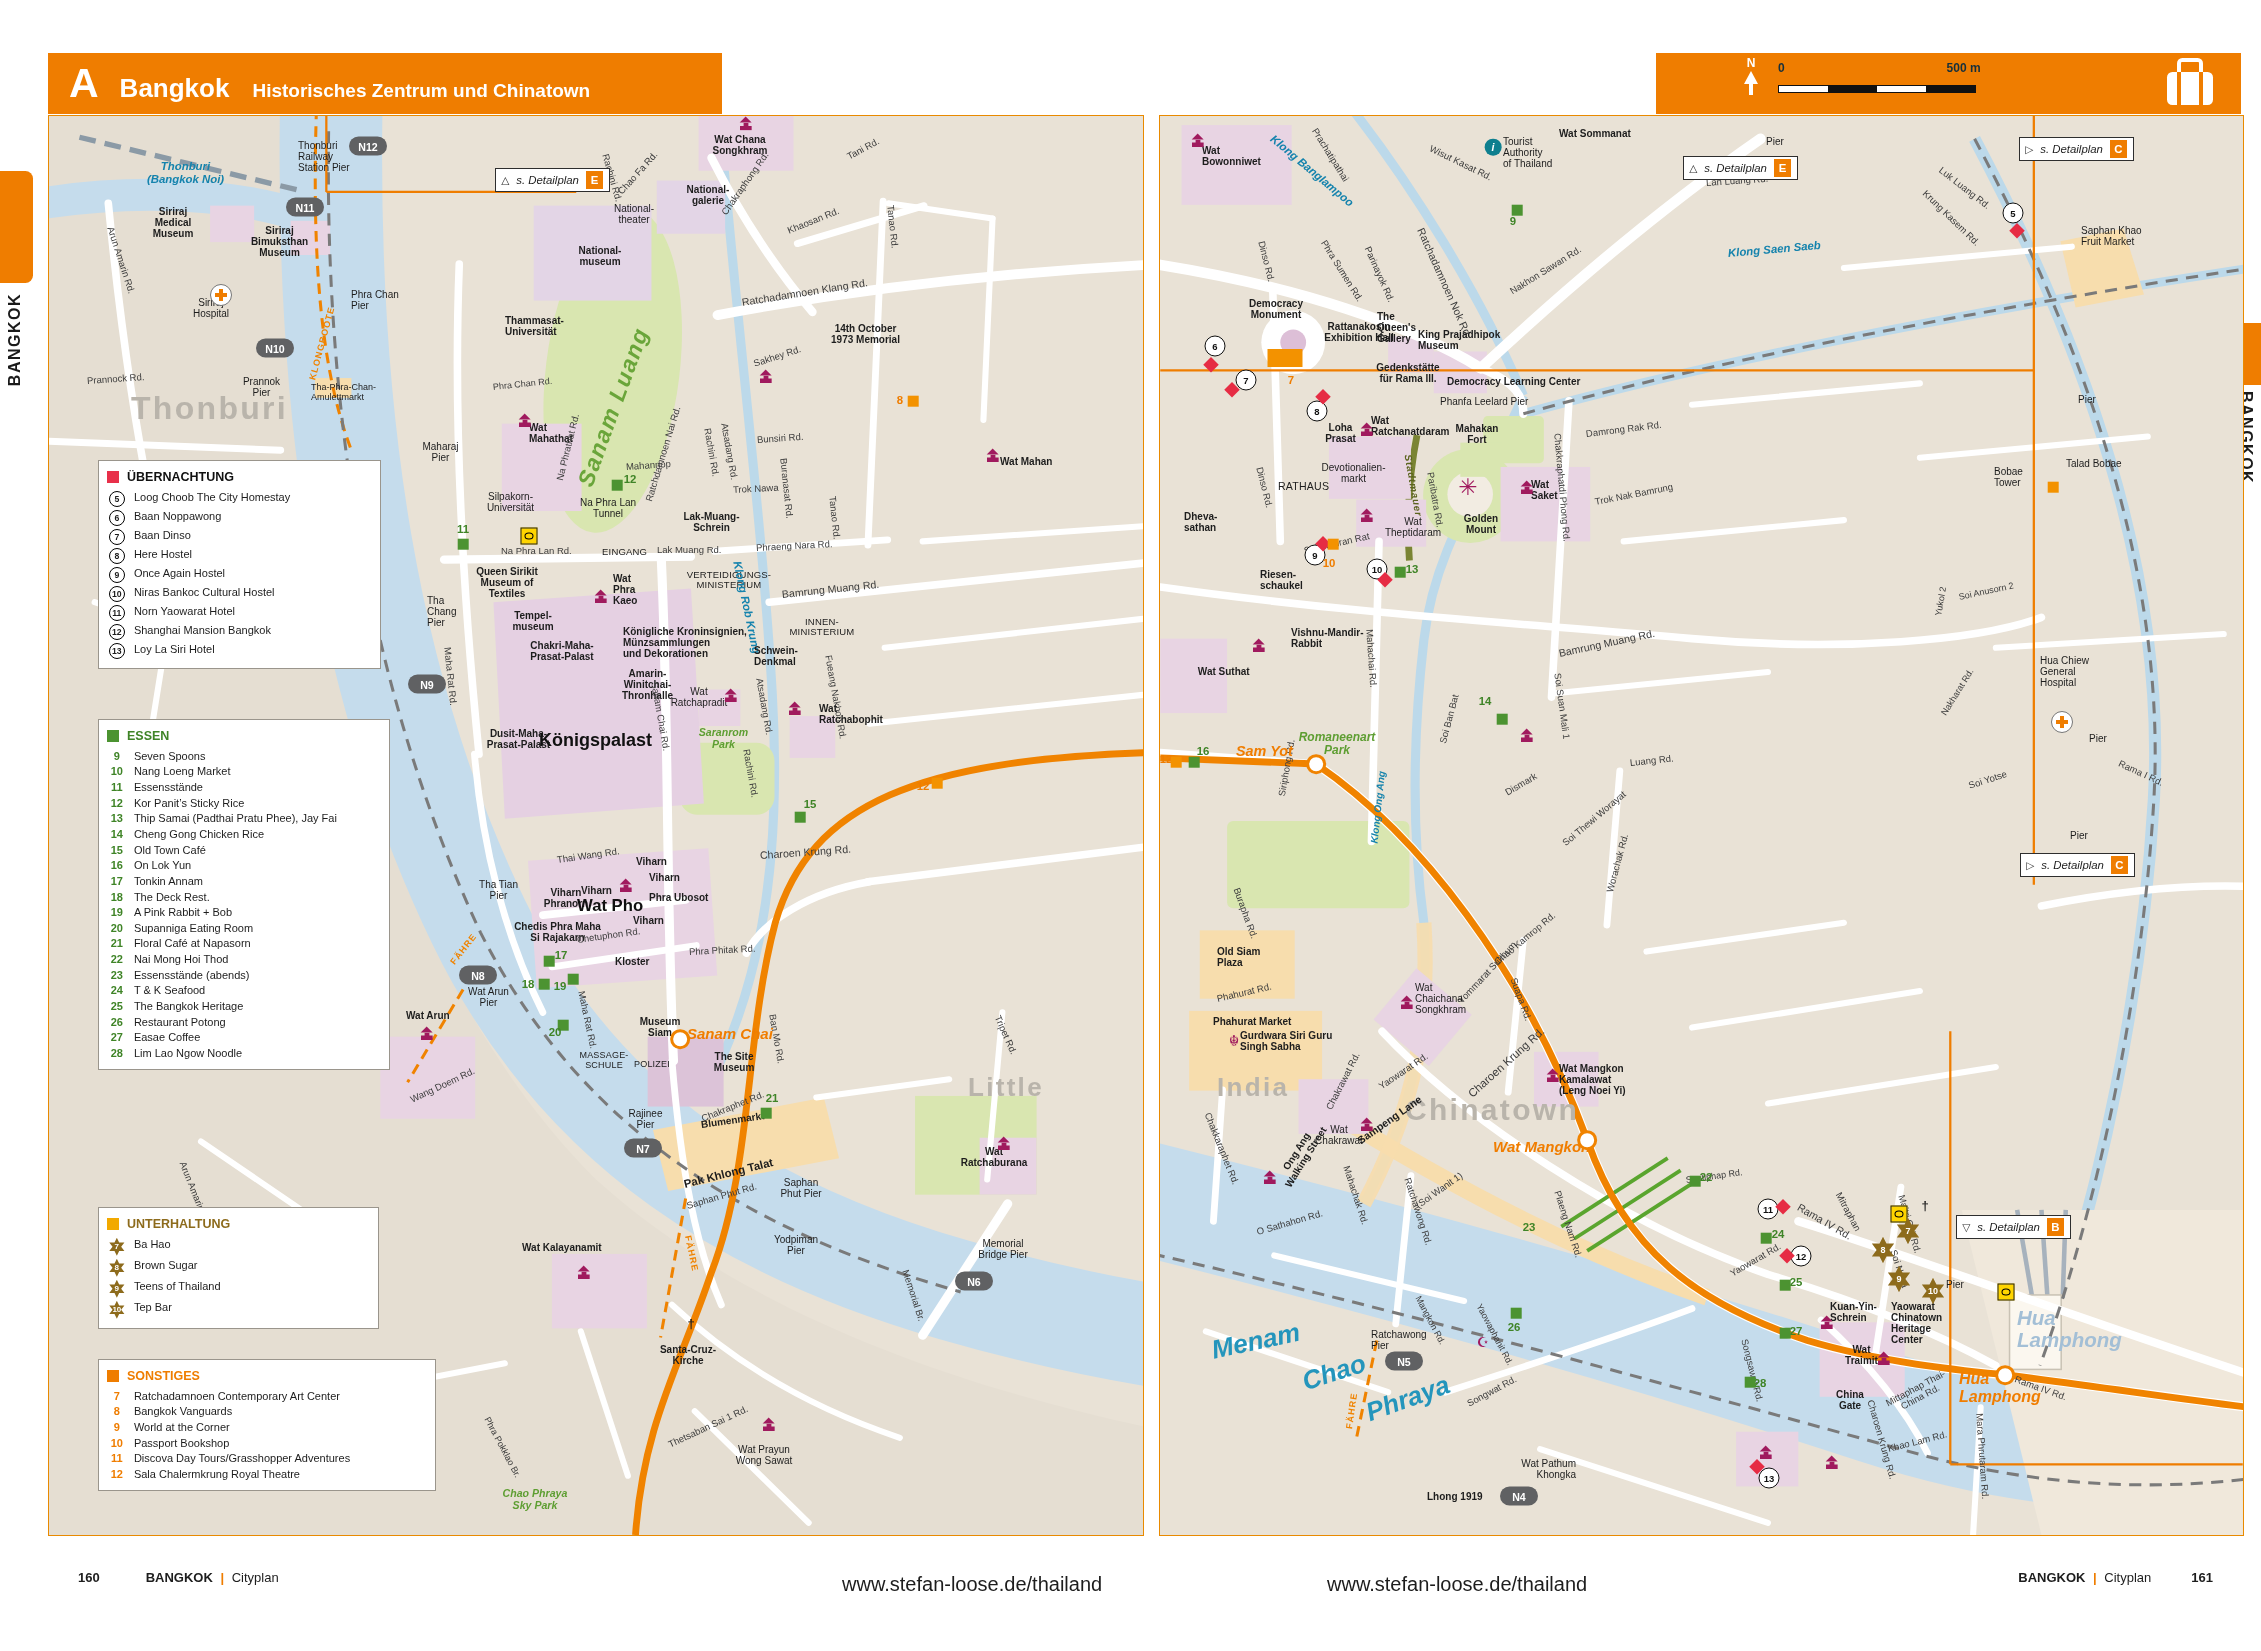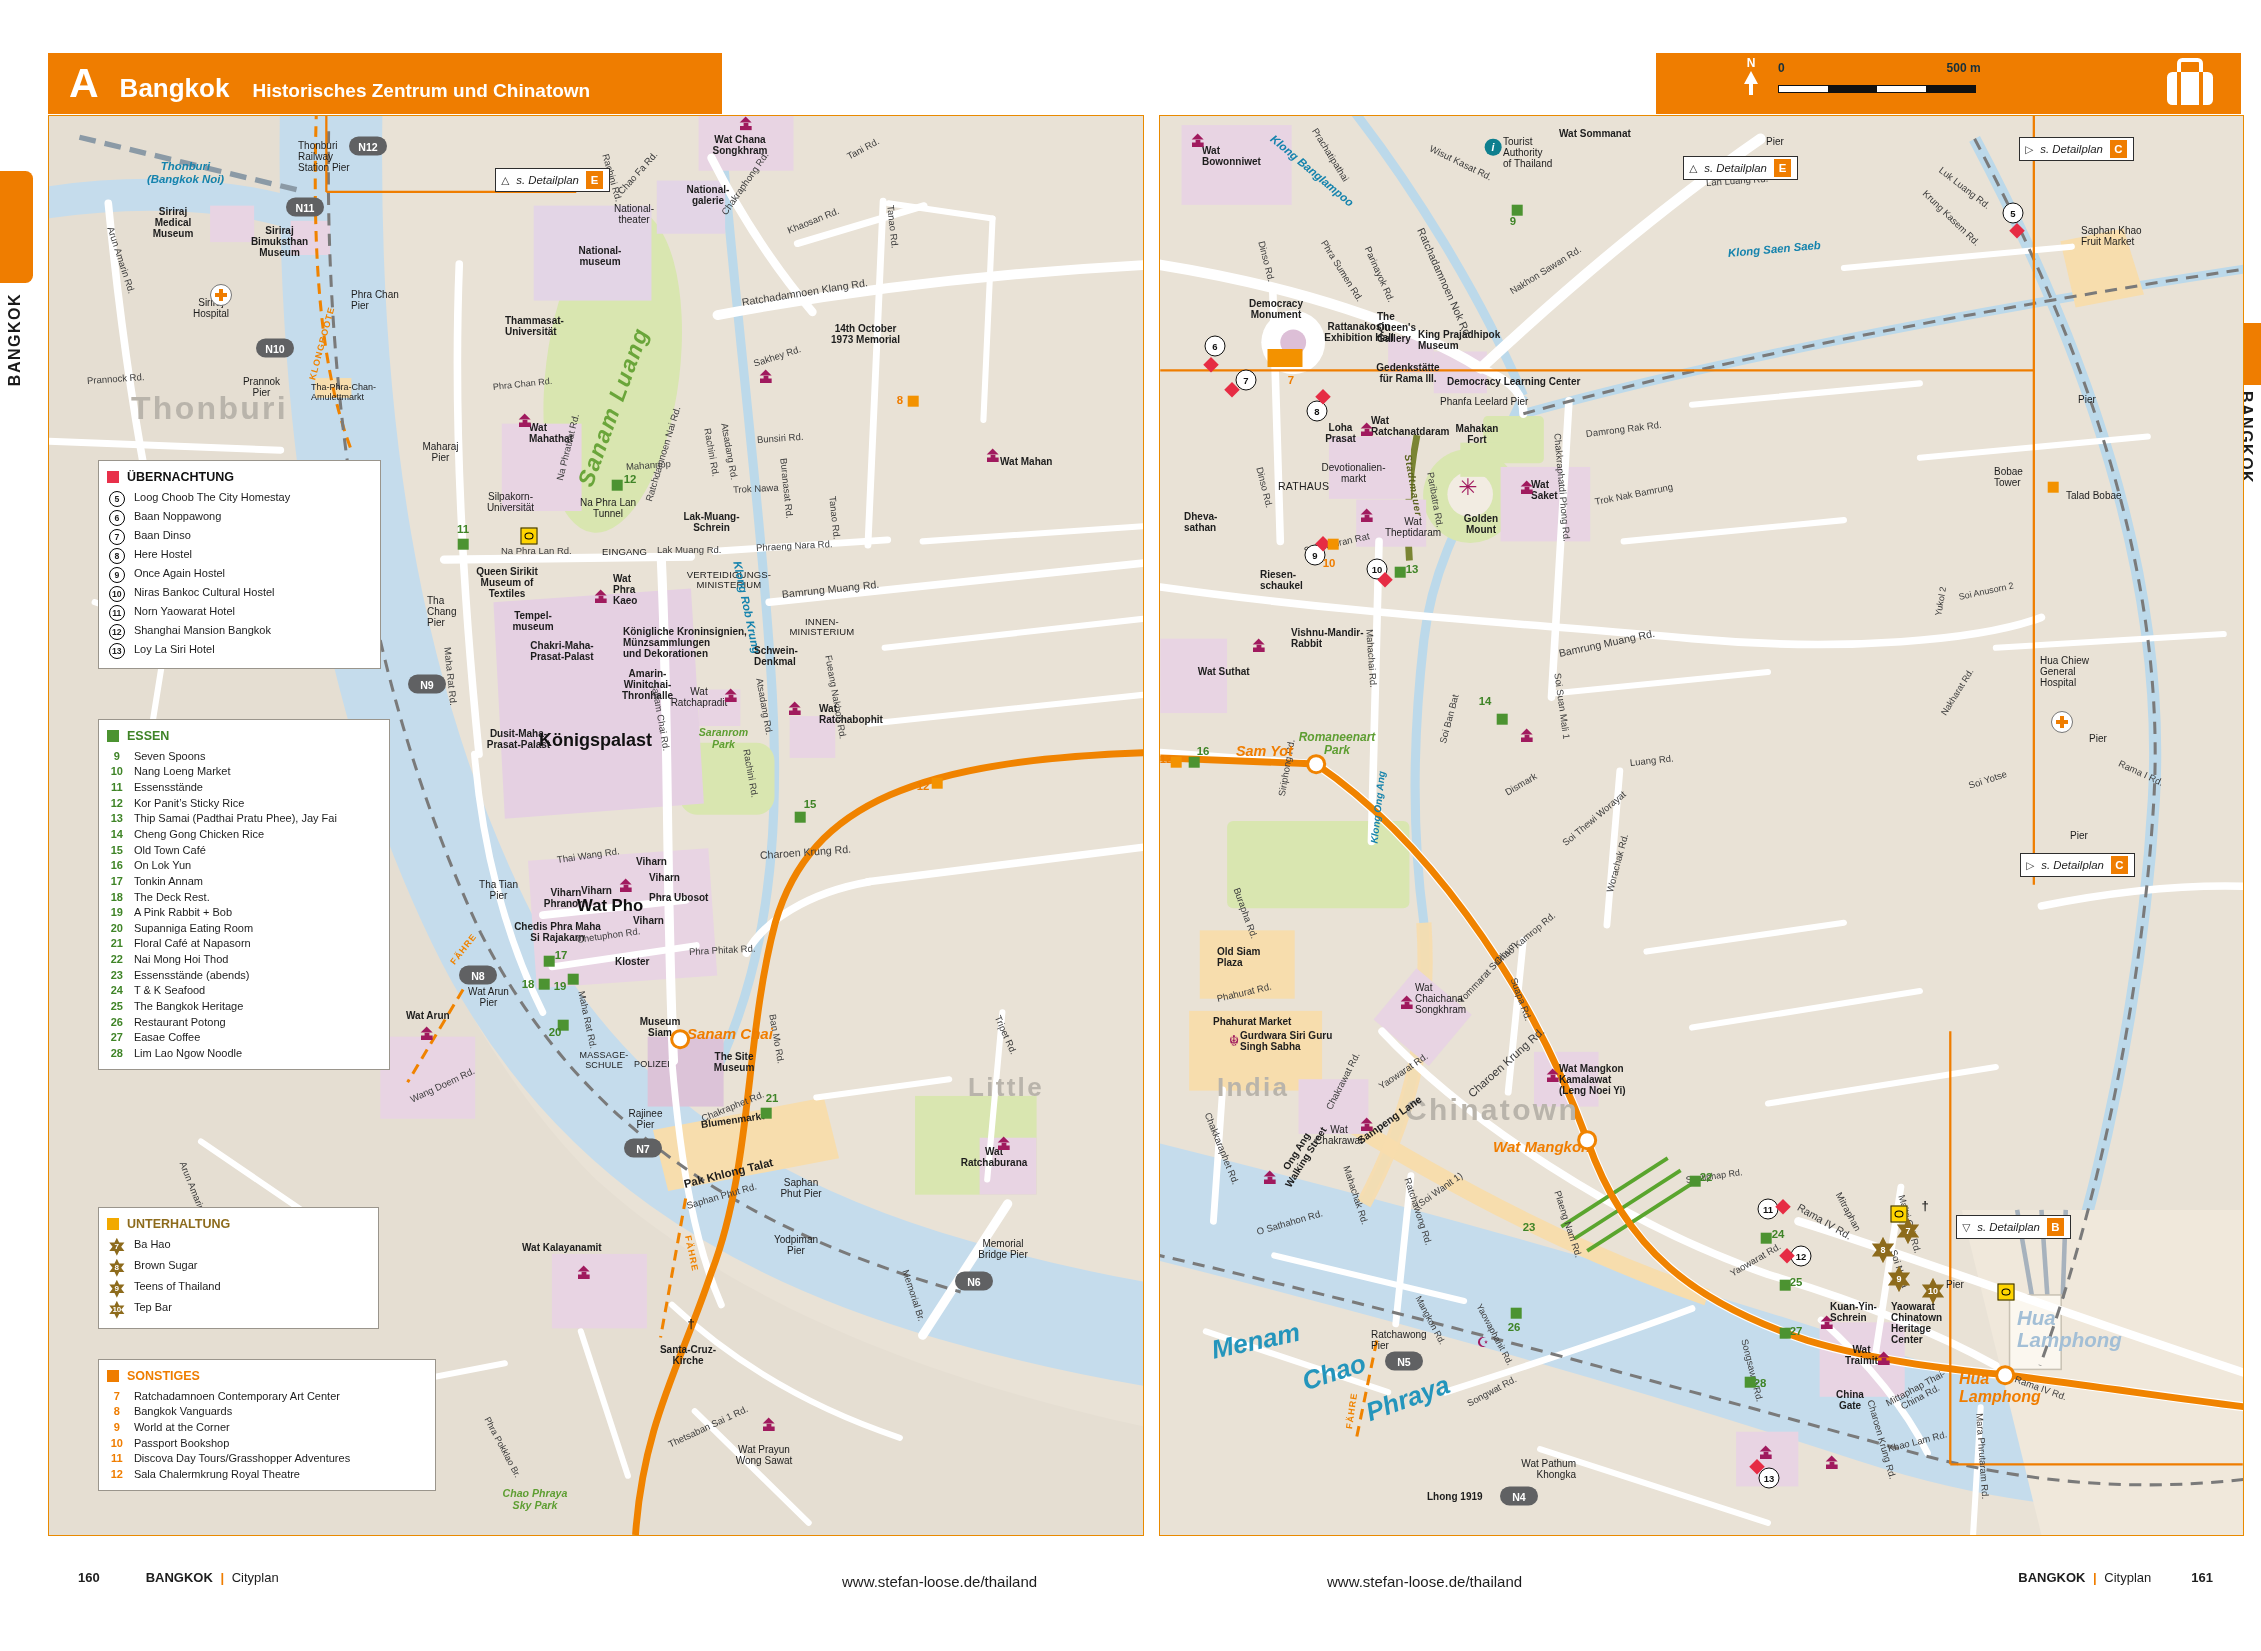--- a/index.html
+++ b/index.html
@@ -105,21 +105,21 @@
   .lg-num{font-weight:bold;}
   .lg-num.g{color:#3f8427;}
   .lg-num.o{color:#ef7d00;}
   .lg-star{width:18px;height:18px;background:#8d6b1c;color:#fff;display:flex;align-items:center;justify-content:center;font-size:8px;font-weight:bold;
     clip-path:polygon(50% 0%,63% 26%,92% 26%,74% 50%,92% 74%,63% 74%,50% 100%,37% 74%,8% 74%,26% 50%,8% 26%,37% 26%);}
   
   .foot{position:absolute;top:1570px;font-size:13px;color:#1d1d1d;}
   .foot b{font-weight:bold;}
   .osep{color:#ef7d00;font-weight:bold;padding:0 7.6px;}
   .f-page{margin-right:46px;}
-  .f-url{font-size:15px;}
+  .f-url{font-size:20px;}
 </style>
 </head>
 <body>
 
 <div class="stage">
 
   <div class="tab tab-left"></div>
   <div class="tab-text tab-text-left">BANGKOK</div>
   <div class="tab tab-right"></div>
   <div class="tab-text tab-text-right">BANGKOK</div>
@@ -907,21 +907,21 @@
 Mount</div>
         <div class="lbl c-poi" style="left: 371px; top: 363px; width: 46px;">Wat
 Saket</div>
         <div class="lbl c-road" style="left: 397px; top: 312px; transform: rotate(85deg);">Chakkraphatdi Phong Rd.</div>
         <div class="lbl c-road" style="left: 426px; top: 313px; transform: rotate(-7deg);">Damrong Rak Rd.</div>
         <div class="lbl c-road" style="left: 435px; top: 381px; transform: rotate(-11deg);">Trok Nak Bamrung</div>
         <div class="lbl c-water" style="left: 568px; top: 131px; transform: rotate(-5deg);">Klong Saen Saeb</div>
         <div class="lbl c-road" style="left: 546px; top: 62px; transform: rotate(-4deg);">Lan Luang Rd.</div>
         <div class="lbl c-pp" style="left: 834px; top: 350px; width: 53px;">Bobae
 Tower</div>
-        <div class="lbl c-pp" style="left: 906px; top: 374px; width: 84px;">Talad Bobae</div>
+        <div class="lbl c-pp" style="left: 906px; top: 342px; width: 84px;">Talad Bobae</div>
         <div class="lbl c-pp" style="left: 921px; top: 109px; width: 99px;">Saphan Khao
 Fruit Market</div>
         <div class="lbl c-road" style="left: 780px; top: 48px; transform: rotate(38deg);">Luk Luang Rd.</div>
         <div class="lbl c-road" style="left: 764px; top: 71px; transform: rotate(44deg);">Krung Kasem Rd.</div>
         <div class="lbl c-pp" style="left: 918px; top: 278px;">Pier</div>
         <div class="lbl c-poi" style="left: 24px; top: 395px; width: 53px;">Dheva-
 sathan</div>
         <div class="lbl c-poi" style="left: 100px; top: 453px; width: 76px;">Riesen-
 schaukel</div>
         <div class="lbl c-poi" style="left: 131px; top: 511px; width: 114px;">Vishnu-Mandir-

